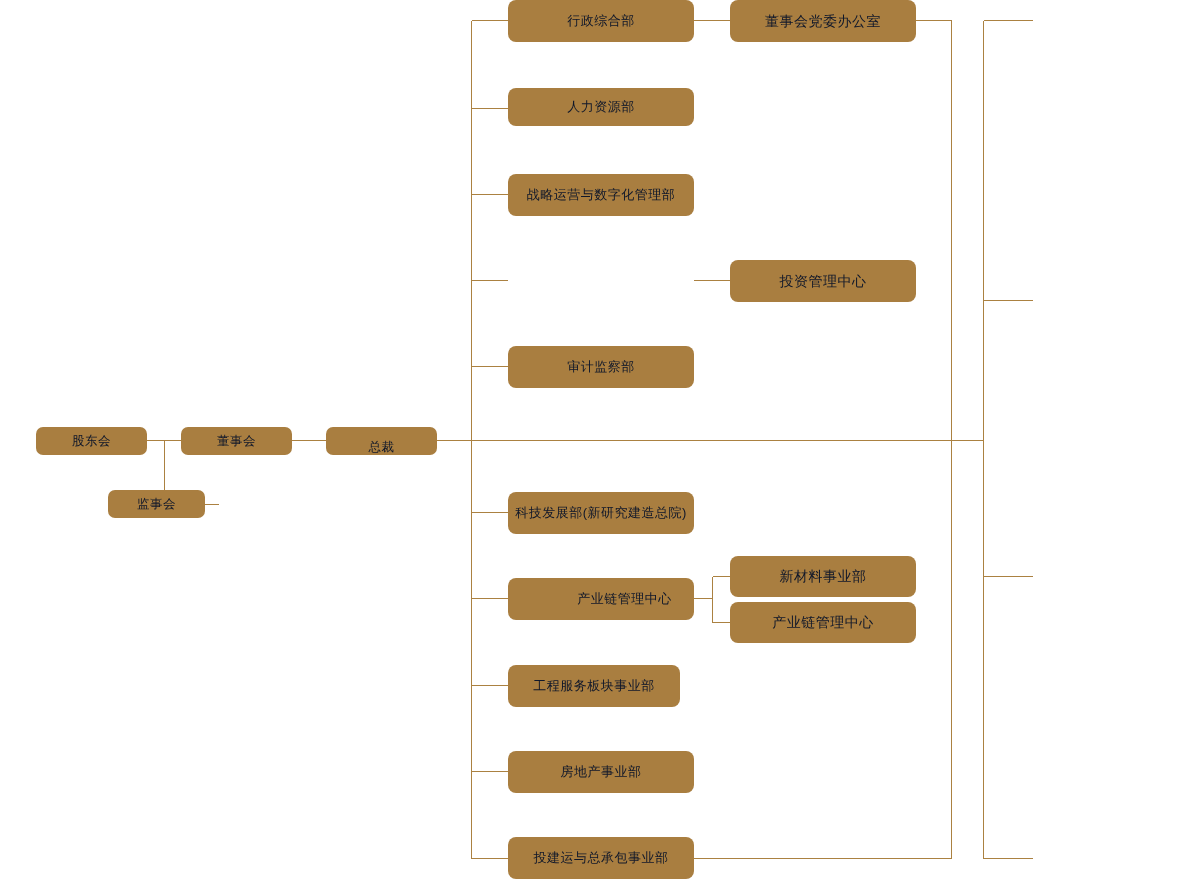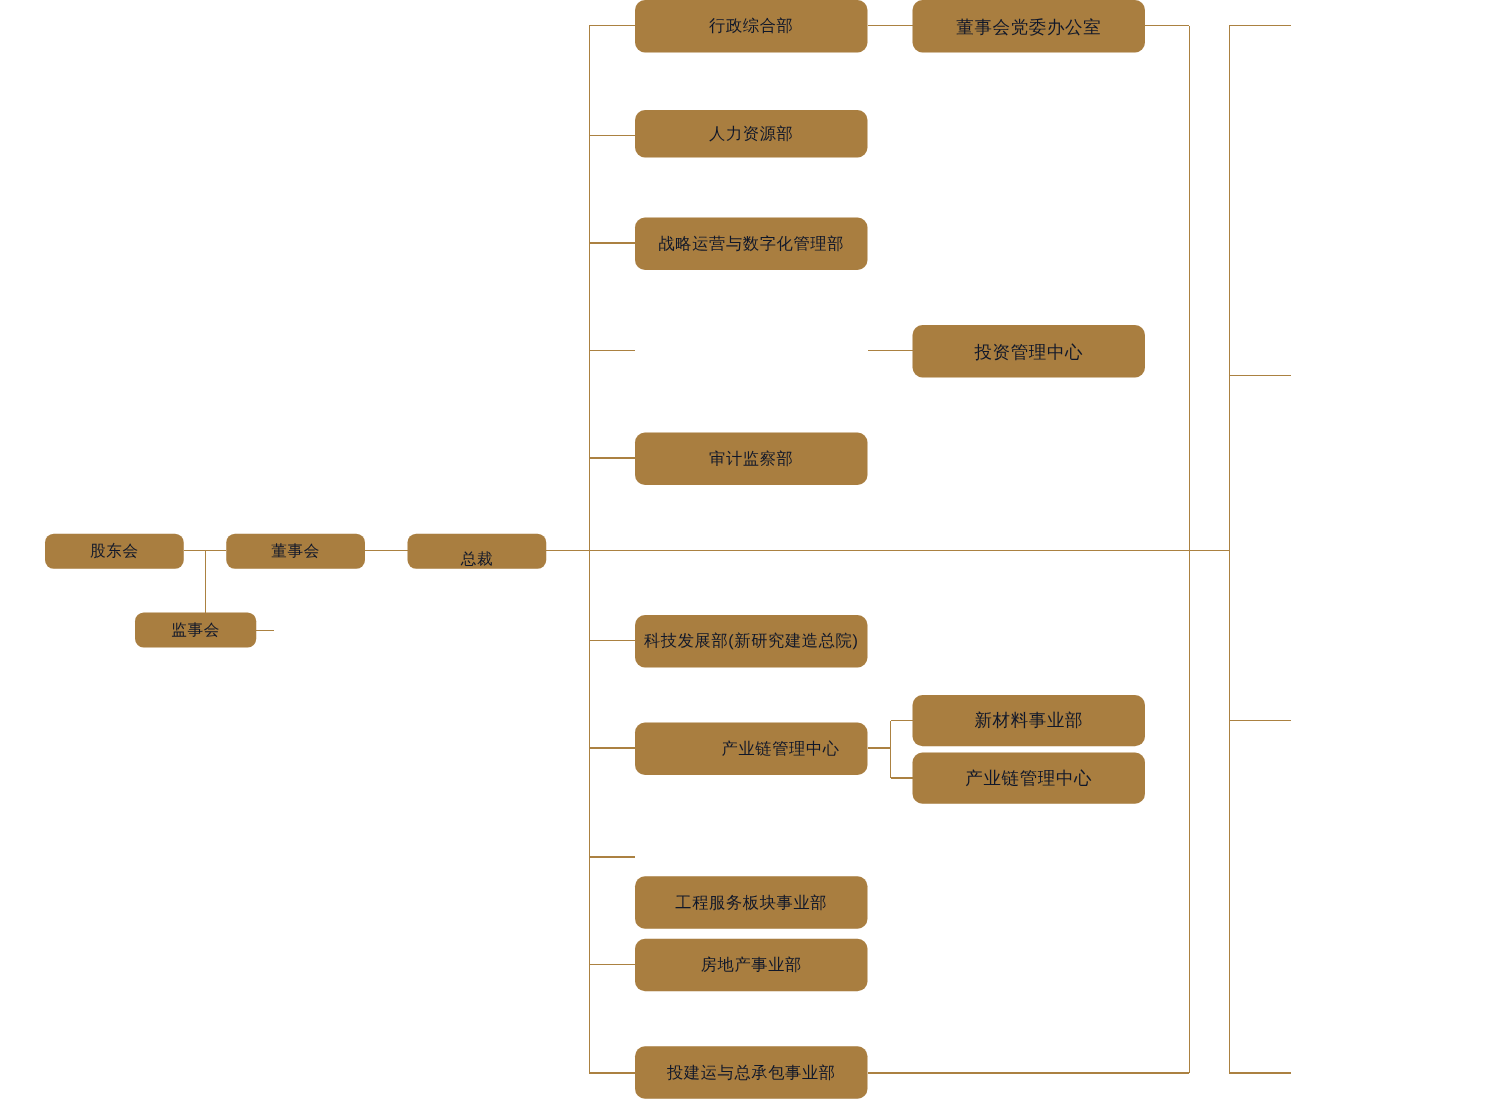--- a/index.html
+++ b/index.html
@@ -142,21 +142,21 @@
   </div>
 
   <div class="node lvl1" style="left:508px; top:492px; width:186px; height:42px;">
     <span class="node-label">科技发展部(新研究建造总院)</span>
   </div>
 
   <div class="node lvl1" style="left:508px; top:578px; width:186px; height:42px;padding-left:47px;">
     <span class="node-label">产业链管理中心</span>
   </div>
 
-  <div class="node lvl1" style="left:508px; top:665px; width:186px; height:42px;margin-top:36px;">
+  <div class="node lvl1" style="left:508px; top:665px; width:172px; height:42px;">
     <span class="node-label">工程服务板块事业部</span>
   </div>
 
   <div class="node lvl1" style="left:508px; top:751px; width:186px; height:42px;">
     <span class="node-label">房地产事业部</span>
   </div>
 
   <div class="node lvl1" style="left:508px; top:837px; width:186px; height:42px;">
     <span class="node-label">投建运与总承包事业部</span>
   </div>

